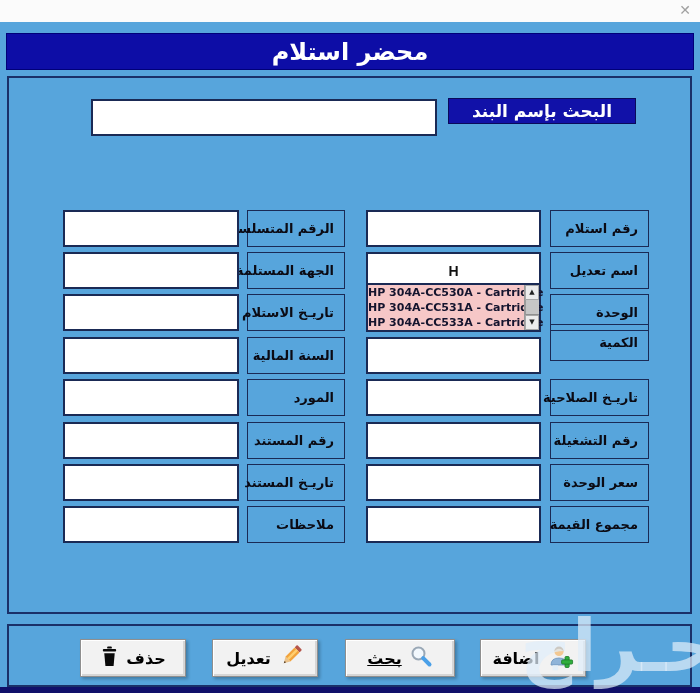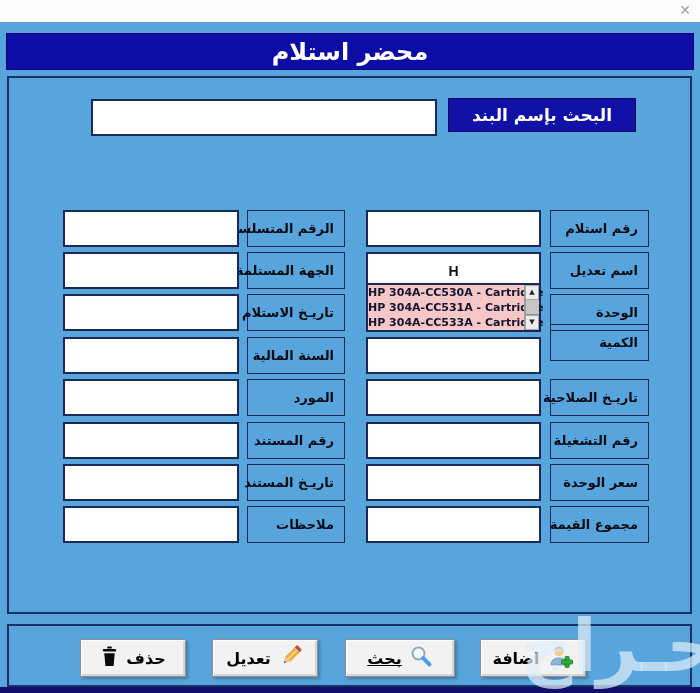--- a/index.html
+++ b/index.html
@@ -20,21 +20,21 @@
     position:absolute; left:6px; top:33px; width:688px; height:37px;
     background:#0d0da6; border:1px solid #000078; color:#fff;
     display:flex; align-items:center; justify-content:center;
     font-size:24px; font-weight:bold;
   }
   
   .main-panel { position:absolute; left:7px; top:76px; width:685px; height:538px; border:2px solid #1a3068; }
   .btn-panel  { position:absolute; left:7px; top:624px; width:685px; height:63px; border:2px solid #1a3068; }
   
   .search-label {
-    position:absolute; left:448px; top:98px; width:188px; height:34px;
+    position:absolute; left:448px; top:98px; width:188px; height:26px;
     background:#1111a8; border:1px solid #0a0a5a; color:#fff;
     font-weight:bold; font-size:17px; display:flex; align-items:center; justify-content:center;
     direction:rtl;
   }
   .search-input {
     position:absolute; left:91px; top:99px; width:346px; height:37px;
     border:2px solid #1a2a55; background:#fff; font-size:15px; padding:0 6px;
   }
   
   .fld-label {

